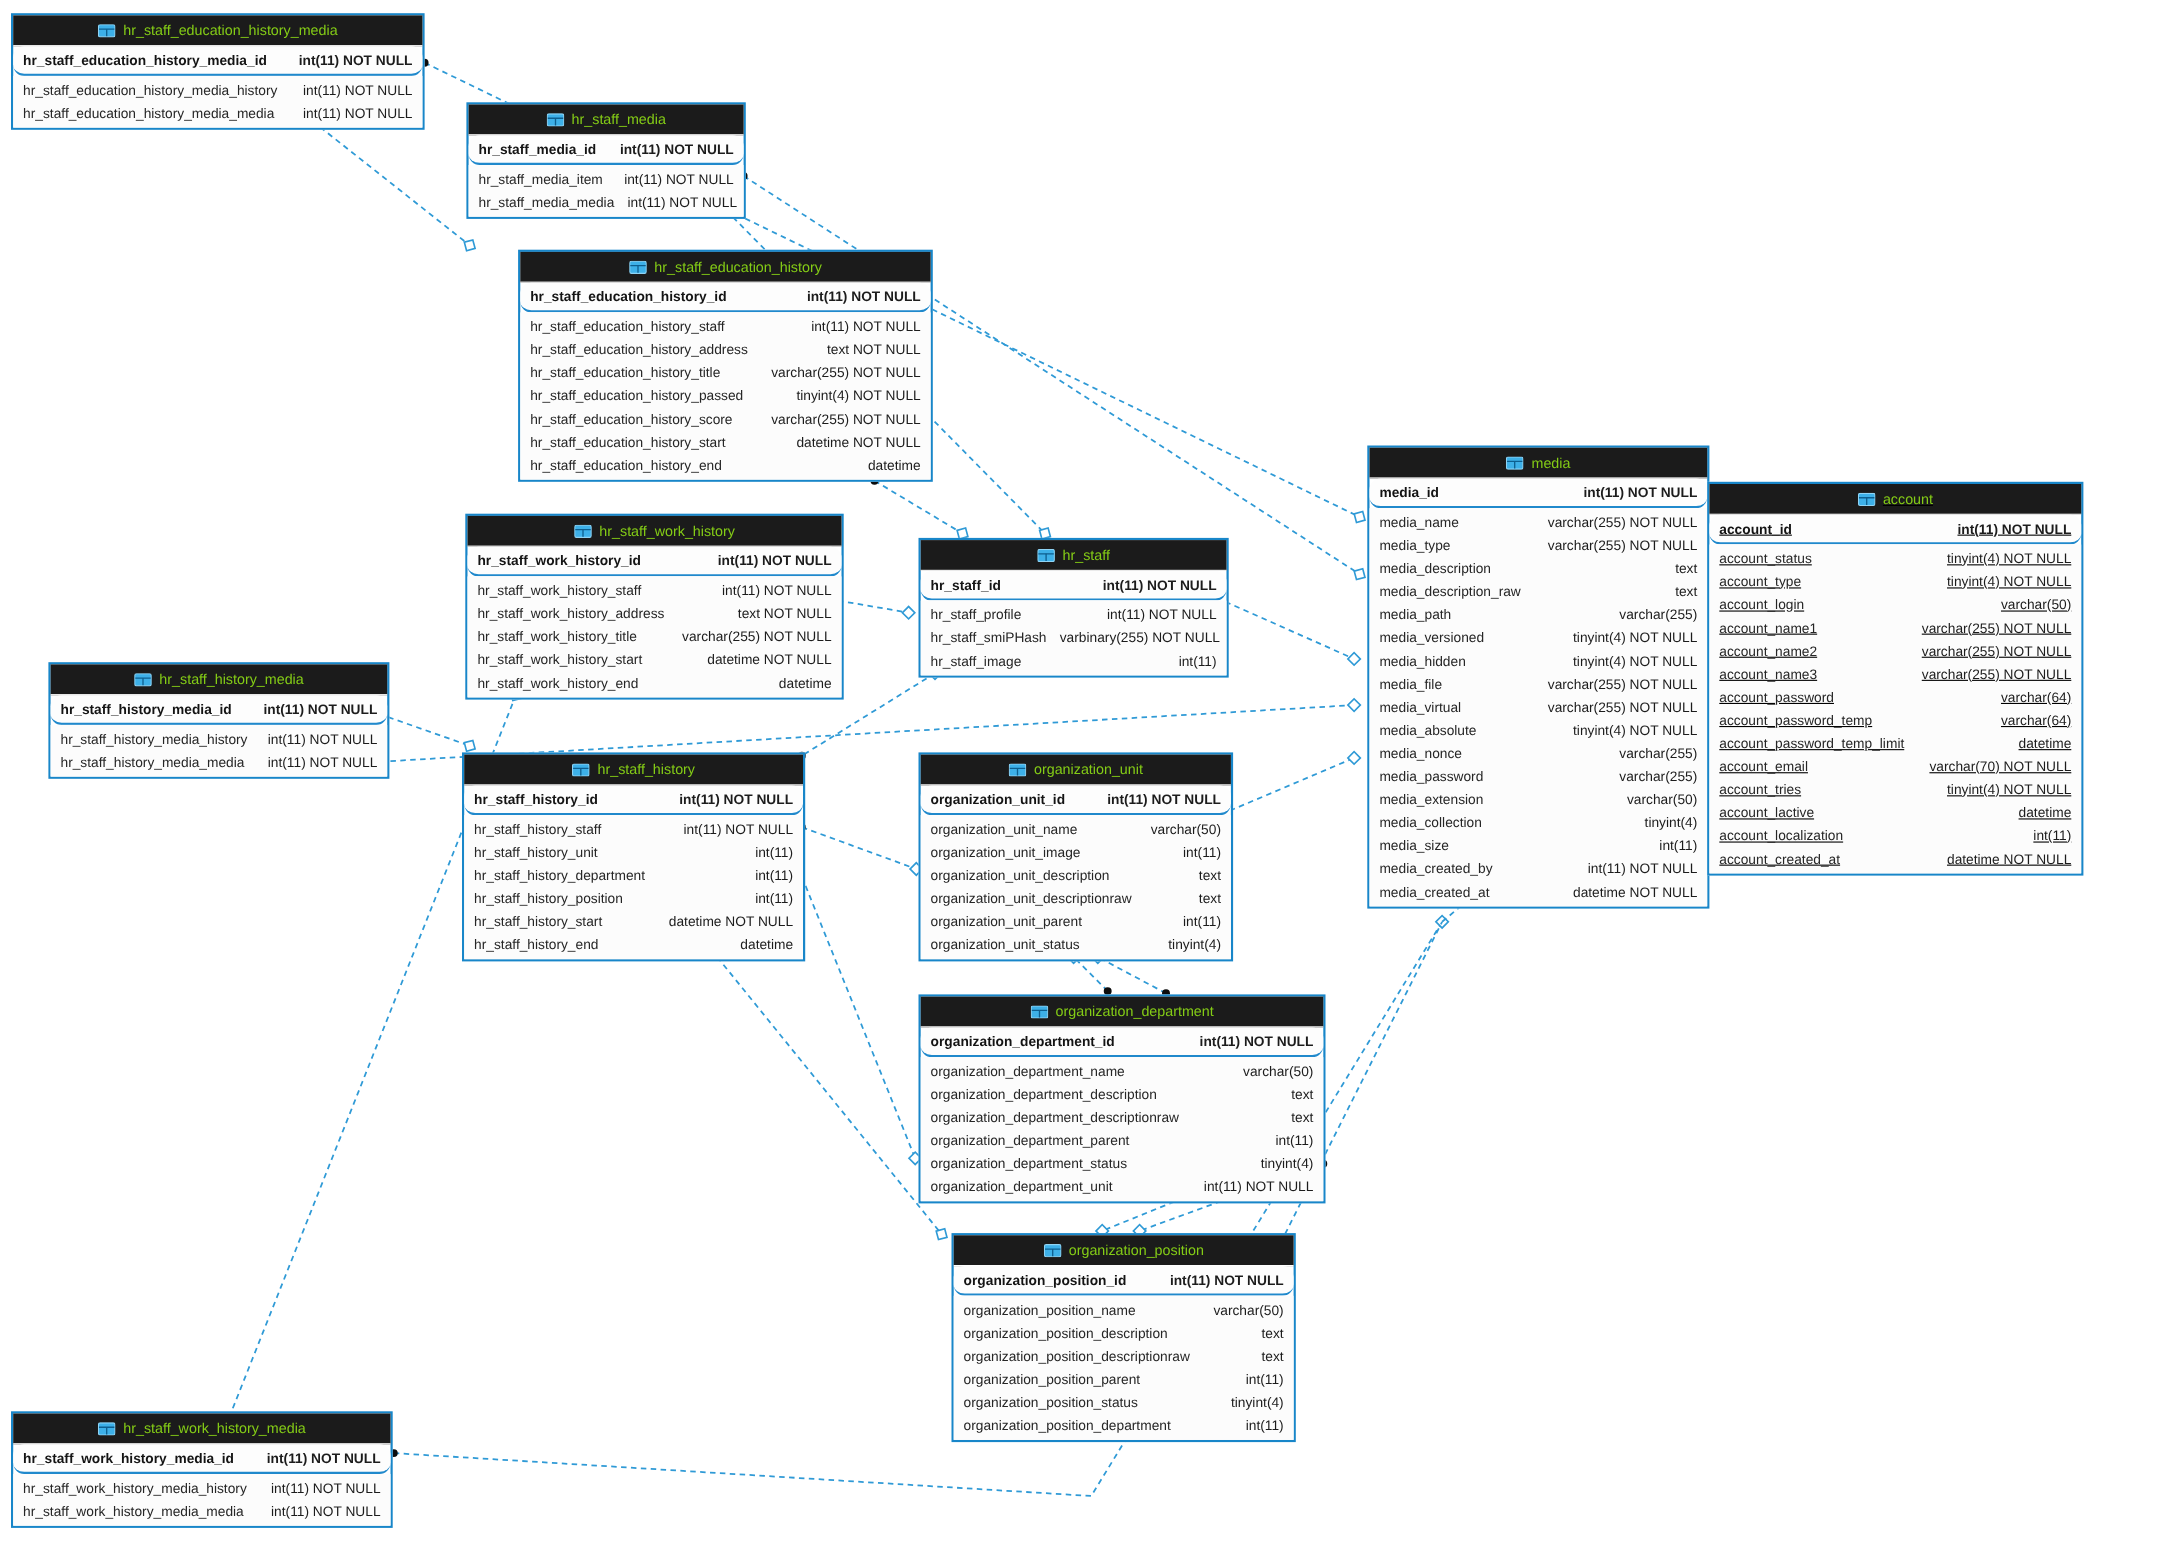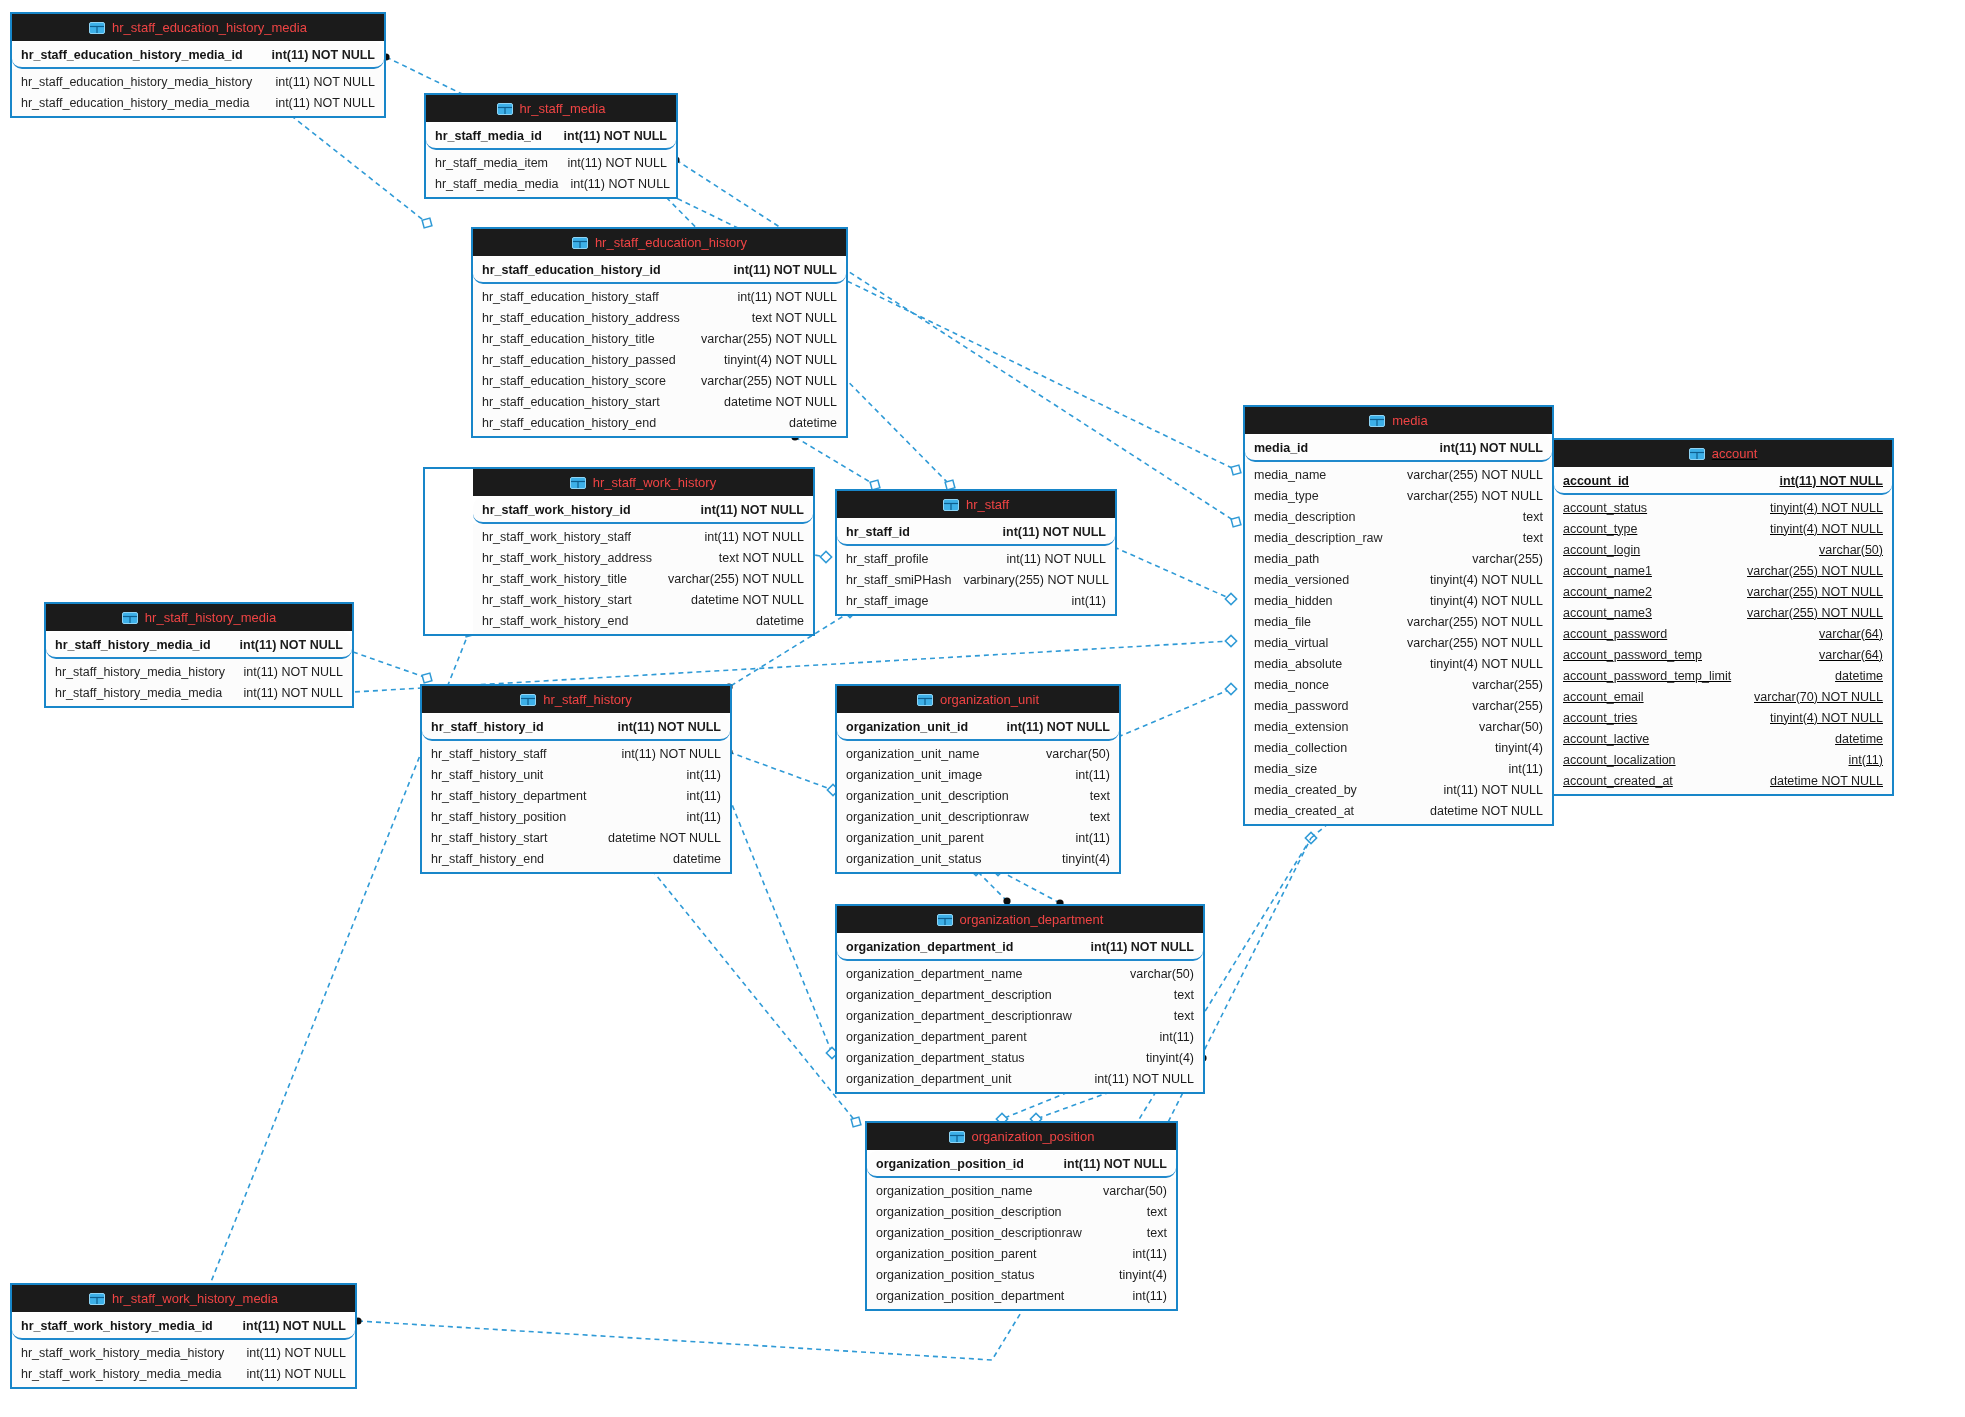--- a/index.html
+++ b/index.html
@@ -2,21 +2,21 @@
 <html><head>
 <meta charset="utf-8">
 <style>
   html,body{margin:0;padding:0;background:#ffffff;}
   body{width:1965px;height:1417px;position:relative;overflow:hidden;
        font-family:"Liberation Sans", sans-serif;}
   #canvas{position:absolute;left:0;top:0;width:1965px;height:1417px;}
   #rel-layer{position:absolute;left:0;top:0;z-index:1;}
   .db-table{position:absolute;z-index:2;background:#ffffff;
             border:2px solid #1886c9;box-shadow:0 0 0 1px #ffffff inset;}
-  .thead{background:#1b1b1b;color:#ef4444;height:27px;display:flex;
+  .thead{background:#1b1b1b;color:#84cc16;height:27px;display:flex;
          align-items:center;justify-content:center;gap:7px;font-size:13px;
          border-bottom:1px solid #ffffff;white-space:nowrap;padding:0 10px;}
   .pkrow{height:25px;display:flex;justify-content:space-between;align-items:center;
          padding:0 9px;font-weight:bold;color:#141414;font-size:12.5px;
          border-bottom:2px solid #2089cc;background:#fdfdfd;white-space:nowrap;border-radius:10px;}
   .rows{padding:2px 0 3px 0;background:#fcfcfc;}
   .col-row{height:21px;display:flex;justify-content:space-between;align-items:center;
            padding:0 9px;color:#262626;font-size:12.5px;white-space:nowrap;}
   .col-name{margin-right:12px;}
   .col-type{text-align:right;color:#1c1c1c;}
@@ -170,21 +170,21 @@
         <div class="col-row">
     <span class="col-name">hr_staff_education_history_start</span>
     <span class="col-type">datetime NOT NULL</span>
   </div>
         <div class="col-row">
     <span class="col-name">hr_staff_education_history_end</span>
     <span class="col-type">datetime</span>
   </div>
       </div>
   </div>
-    <div class="db-table" style="left: 423px; top: 467px; width: 340px; padding-left: 48px;">
+    <div class="db-table" style="left: 423px; top: 467px; width: 340px;">
     <div class="thead">
       <svg class="tbl-icon" width="16" height="12" viewBox="0 0 16 12">
         <rect x="0.5" y="0.5" width="15" height="11" rx="1.5" fill="#3db0e8" stroke="#8fd4f5"></rect>
         <line x1="1" y1="4.5" x2="15" y2="4.5" stroke="#0e5f8f" stroke-width="1.2"></line>
         <line x1="8" y1="4.5" x2="8" y2="11" stroke="#0e5f8f" stroke-width="1.2"></line>
       </svg>
       <span class="tbl-title">hr_staff_work_history</span>
     </div>
     <div class="pkrow">
       <span class="col-name">hr_staff_work_history_id</span>

